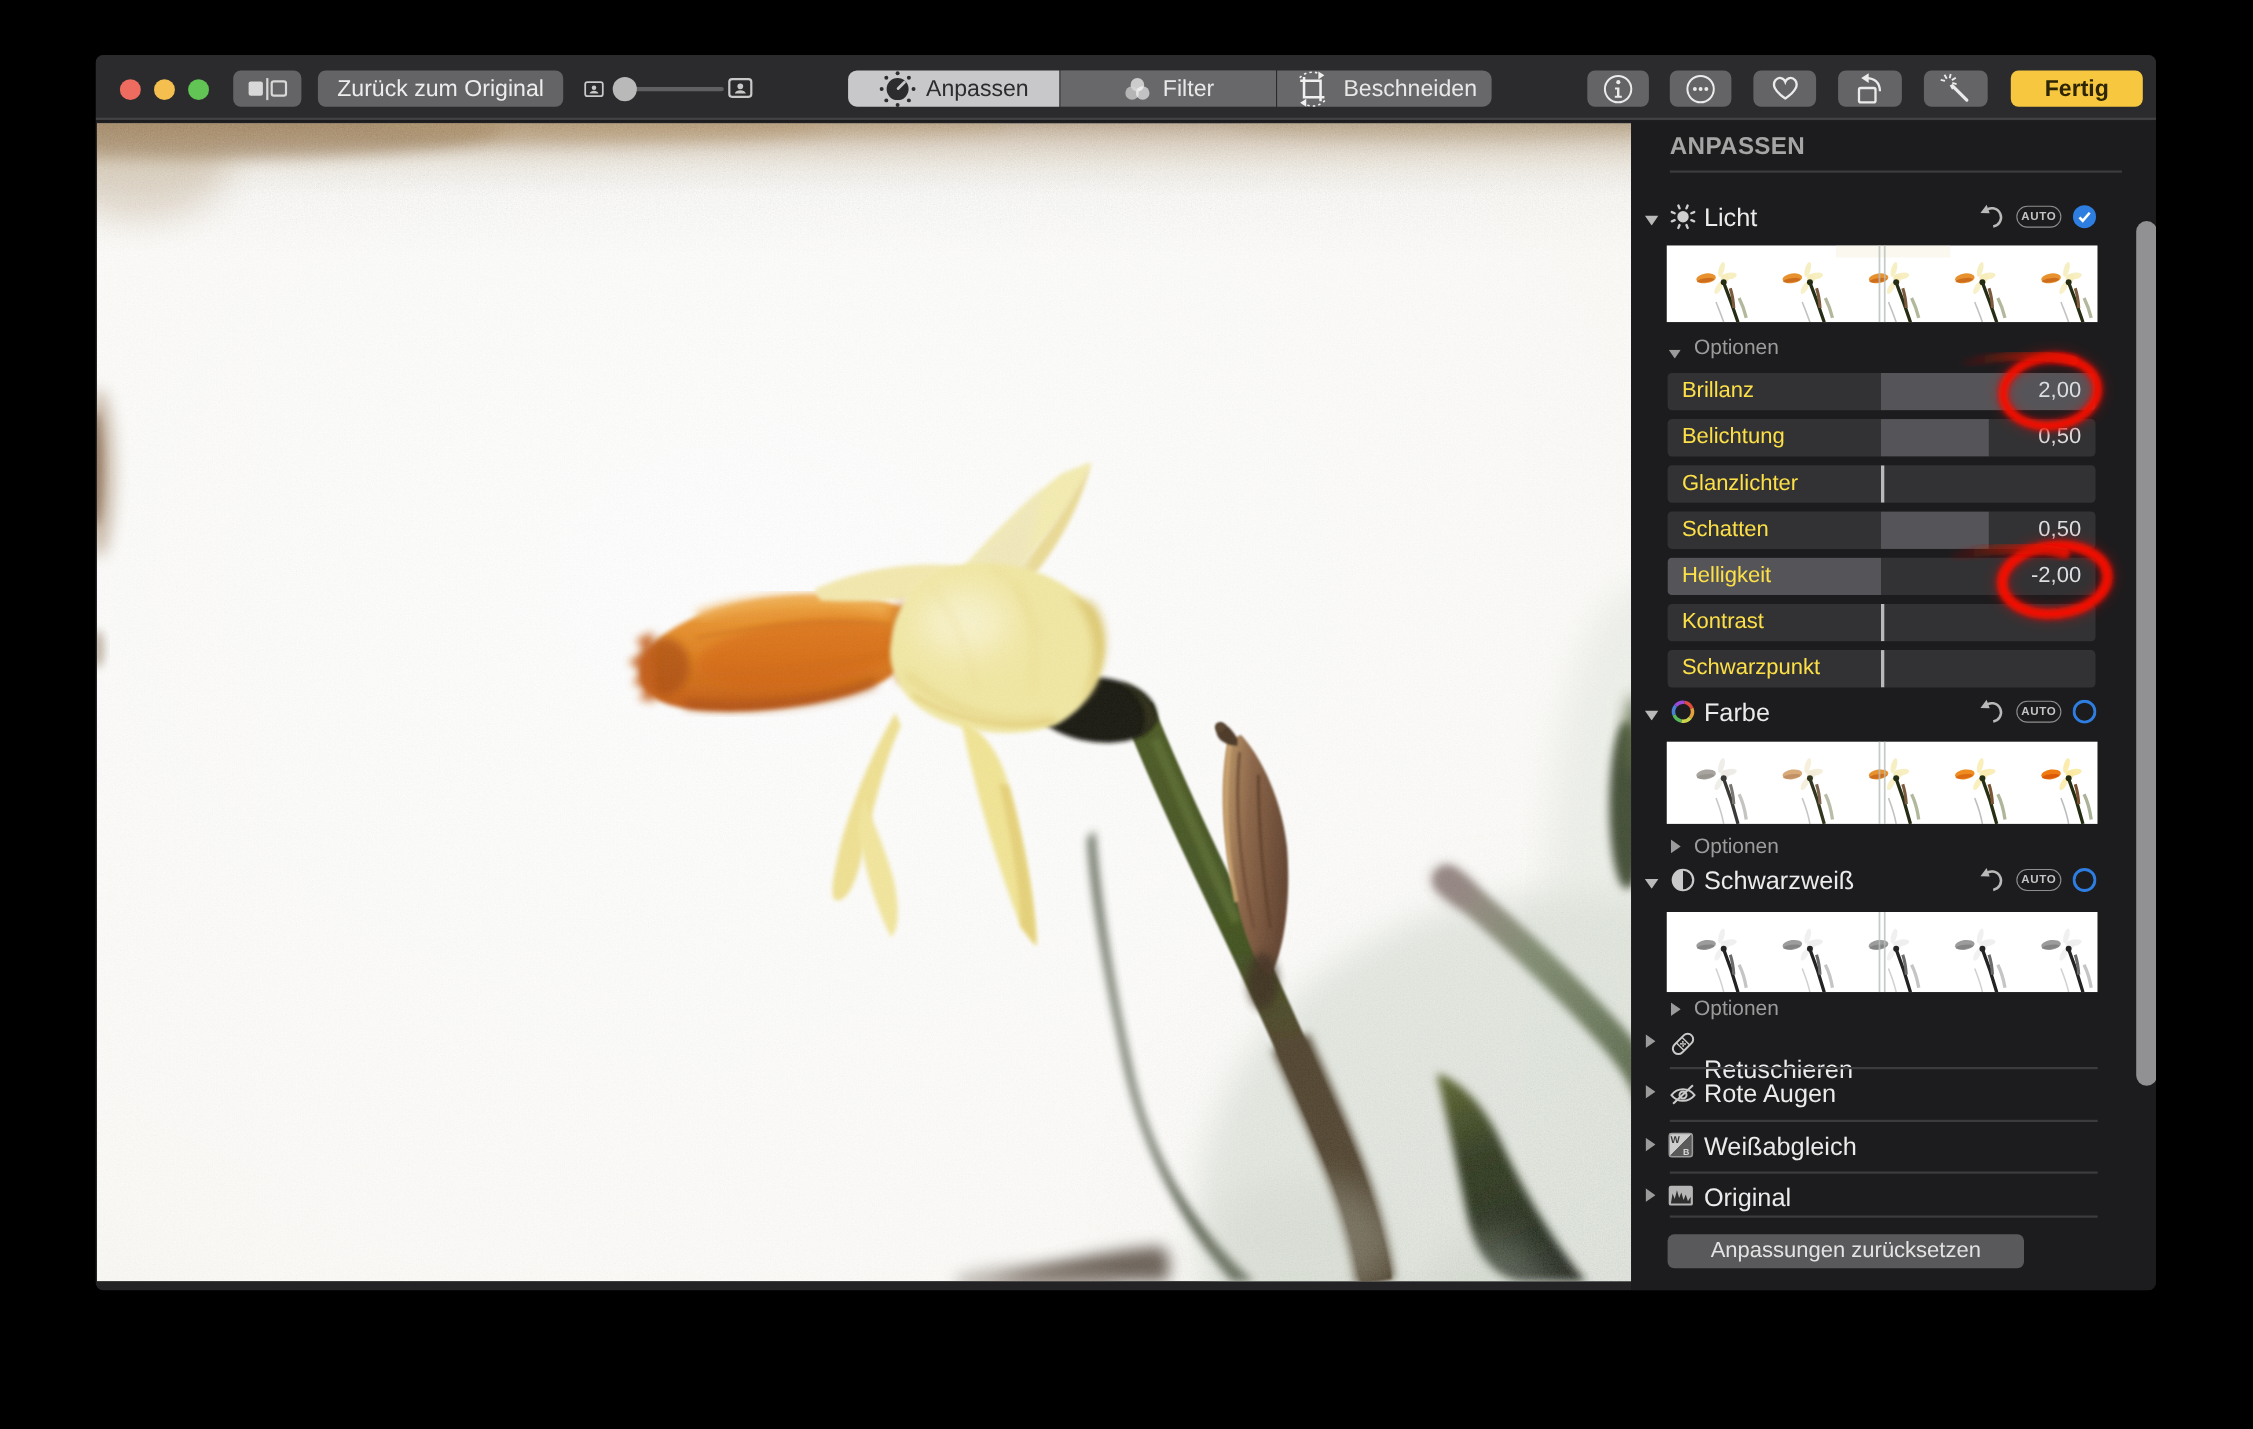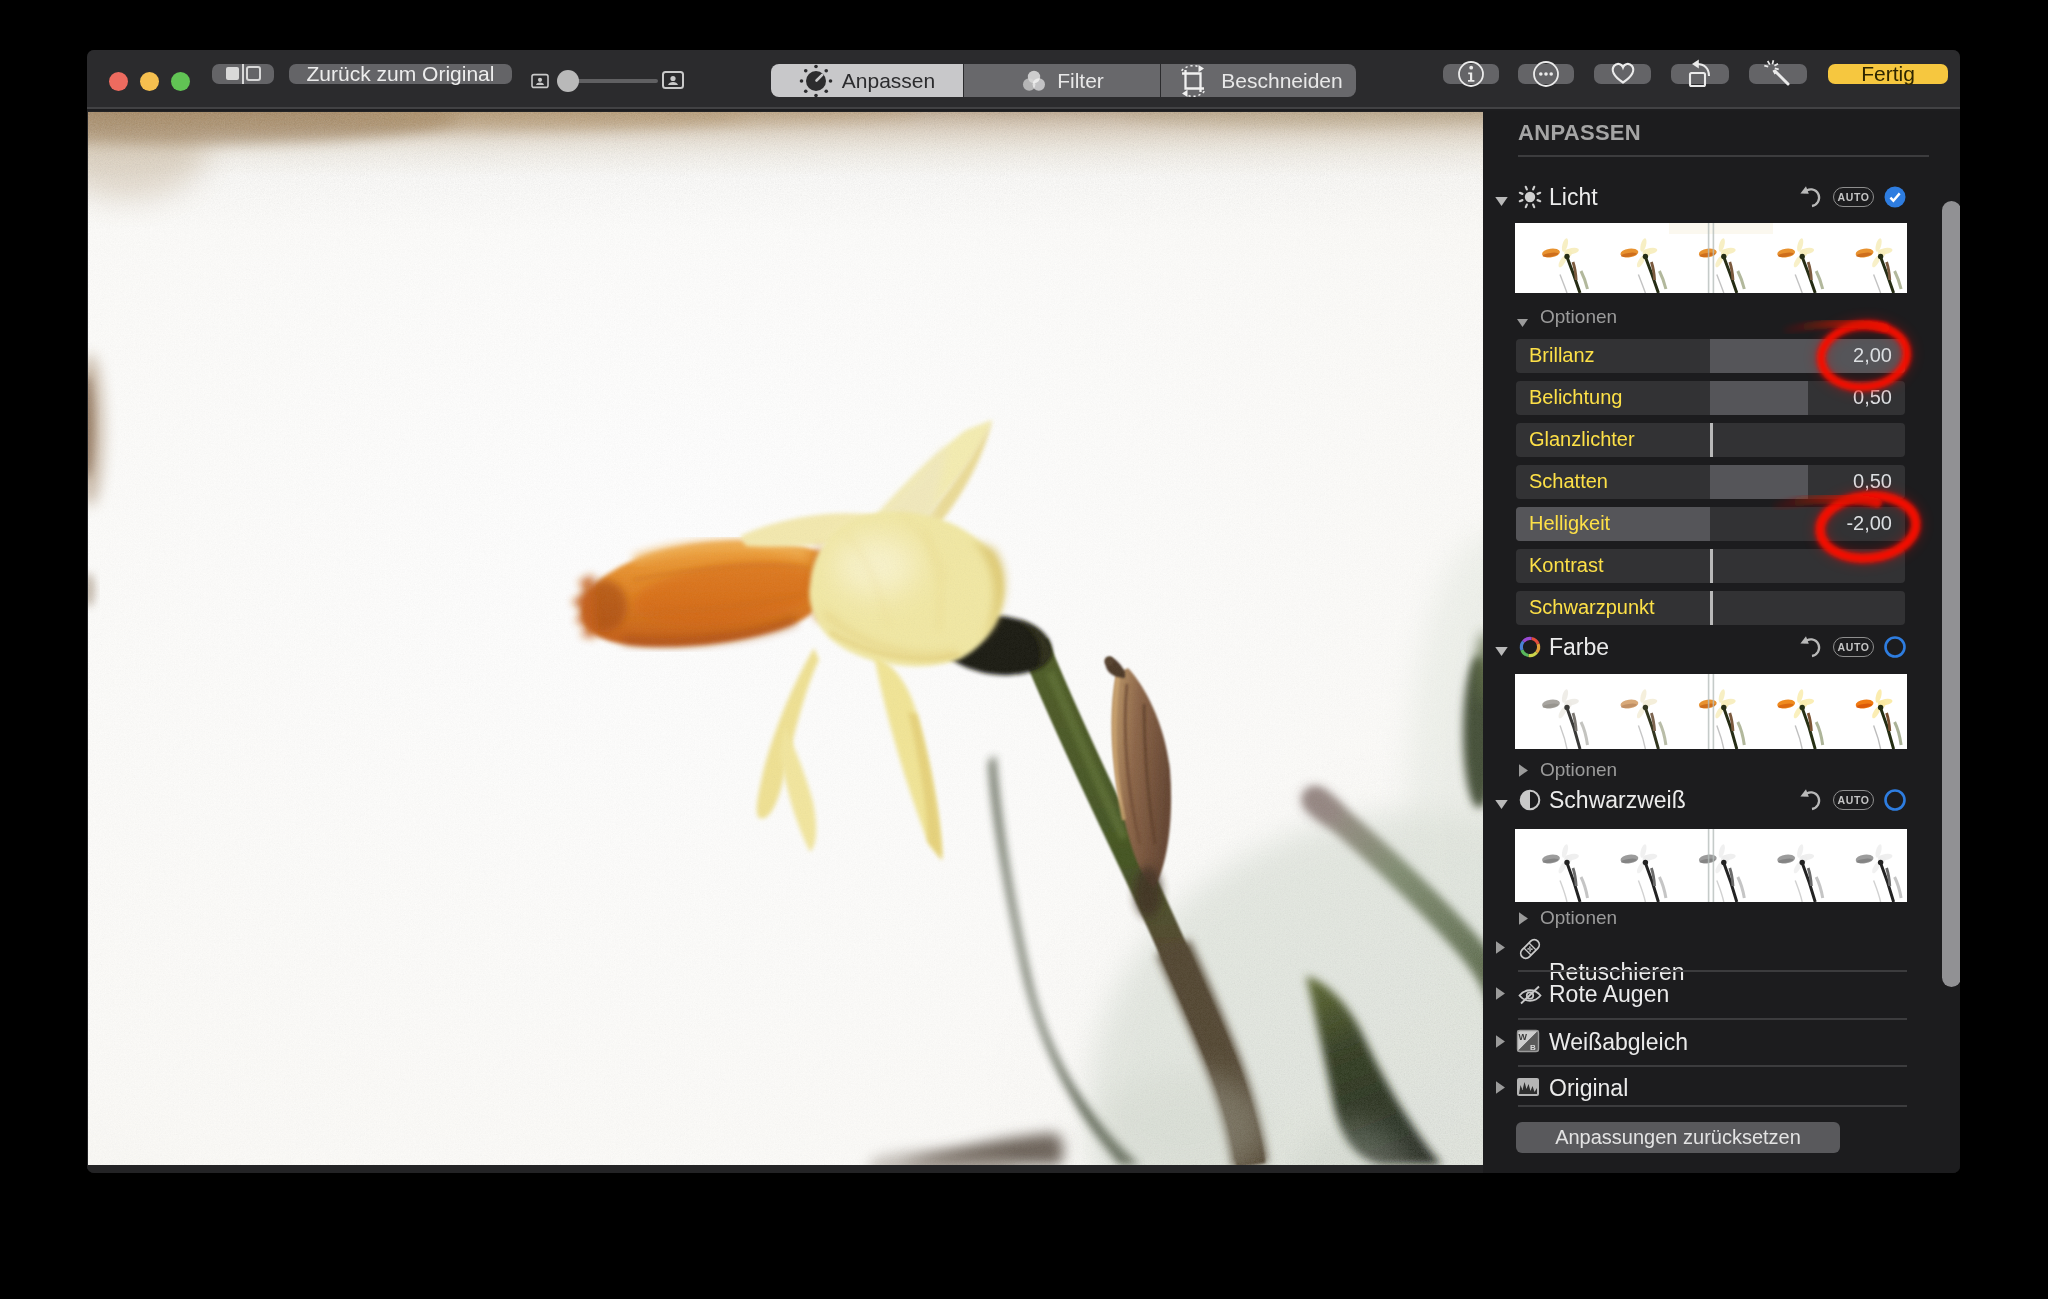--- a/index.html
+++ b/index.html
@@ -1,19 +1,19 @@
 <!DOCTYPE html>
 <html lang="de"><head><meta charset="utf-8"><title>Photos</title>
 <style>
 *{margin:0;padding:0;box-sizing:border-box}
 html,body{width:2048px;height:1299px;background:#000;font-family:"Liberation Sans",sans-serif;overflow:hidden}
 .win{position:absolute;left:87px;top:50px;width:1873px;height:1123px;background:#1d1d1f;border-radius:7px;overflow:hidden}
 .tb{position:absolute;left:0;top:0;width:100%;height:59px;background:#2b2b2d;border-bottom:2px solid #424244}
 .tl{position:absolute;width:19px;height:19px;border-radius:50%;top:22px}
-.btn{position:absolute;top:14px;height:20px;background:#646467;border-radius:7px;color:#ededed;
+.btn{position:absolute;top:14px;height:33px;background:#646467;border-radius:7px;color:#ededed;
   font-size:21px;display:flex;align-items:center;justify-content:center;white-space:nowrap}
 .seg{position:absolute;top:14px;height:33px;background:#68686b;color:#e8e8e8;font-size:21px;
   display:flex;align-items:center;justify-content:center;gap:9px;white-space:nowrap}
 .canvas{position:absolute;left:0;top:61px;width:1396px;height:1062px;background:#232325}
 .photo{position:absolute;left:1px;top:1px;width:1395px;height:1053px;overflow:hidden}
 .sb{position:absolute;left:1396px;top:61px;width:477px;height:1062px;background:#1c1c1e;color:#dcdcdc}
 .abs{position:absolute}
 .hdr{font-size:23px;color:#ebebeb}
 .auto{position:absolute;width:41px;height:20px;border:1.5px solid #8e8e8e;border-radius:10px;color:#c4c4c4;
   font-size:10.5px;font-weight:bold;letter-spacing:.6px;display:flex;align-items:center;justify-content:center}
@@ -636,21 +636,21 @@
         <svg width="32" height="32" viewBox="-16.0 -16.0 32 32" style="">
           <line x1="-9.8" y1="-7.4" x2="-13.7" y2="-8.4" stroke="#ebebeb" stroke-width="1.7"></line>
           <line x1="-8.2" y1="-9.4" x2="-10.3" y2="-13.0" stroke="#ebebeb" stroke-width="1.7"></line>
           <line x1="-5.6" y1="-9.8" x2="-4.6" y2="-13.7" stroke="#ebebeb" stroke-width="1.7"></line>
           <line x1="-3.6" y1="-8.2" x2="-0.0" y2="-10.3" stroke="#ebebeb" stroke-width="1.7"></line>
           <line x1="-3.2" y1="-5.6" x2="0.7" y2="-4.6" stroke="#ebebeb" stroke-width="1.7"></line>
           <line x1="-4.8" y1="-3.6" x2="-2.7" y2="-0.0" stroke="#ebebeb" stroke-width="1.7"></line>
           <line x1="-3" y1="-3" x2="10" y2="10" stroke="#ebebeb" stroke-width="3" stroke-linecap="round"></line>
         </svg>
       </div>
-      <div class="btn" style="left:1741px;width:120px;background:#f6c73f;color:#2e2600;font-weight:400">Fertig</div>
+      <div class="btn" style="left:1741px;width:120px;background:#f6c73f;color:#2e2600;font-weight:700">Fertig</div>
     </div>
     <svg class="abs" style="left:0;top:0;pointer-events:none" width="1873" height="1123" viewBox="0 0 1873 1123">
 <defs>
 <linearGradient id="tg1" gradientUnits="userSpaceOnUse" x1="1688" y1="276" x2="1802" y2="276">
 <stop offset="0" stop-color="#8a1208" stop-opacity="0"></stop>
 <stop offset="0.45" stop-color="#c01408" stop-opacity="0.5"></stop>
 <stop offset="1" stop-color="#f40b02" stop-opacity="0.95"></stop>
         </linearGradient>
 <linearGradient id="tg2" gradientUnits="userSpaceOnUse" x1="1678" y1="452" x2="1794" y2="452">
 <stop offset="0" stop-color="#8a1208" stop-opacity="0"></stop>

